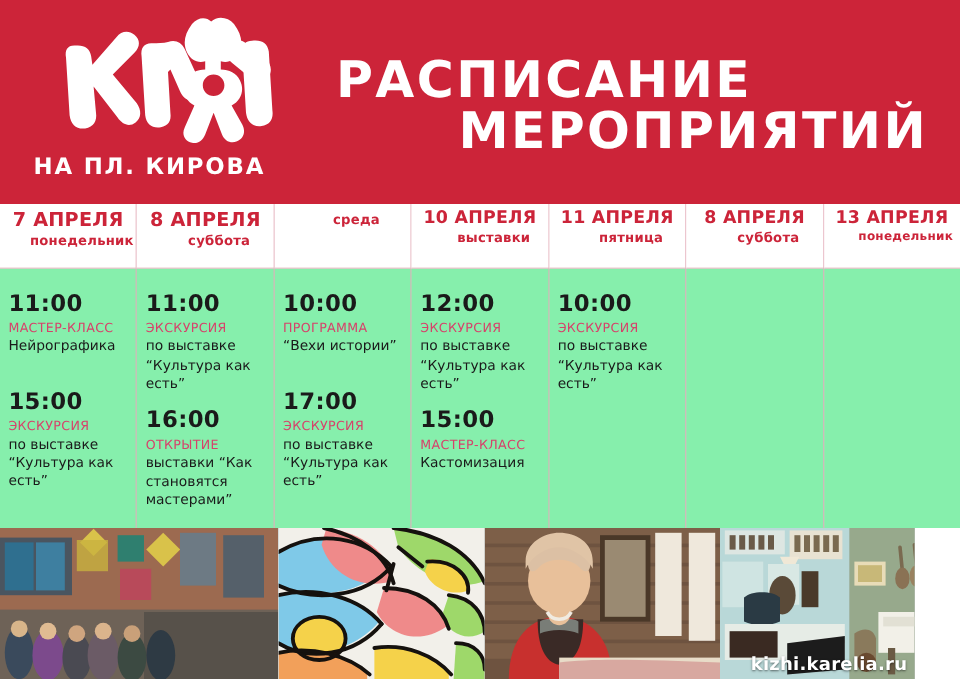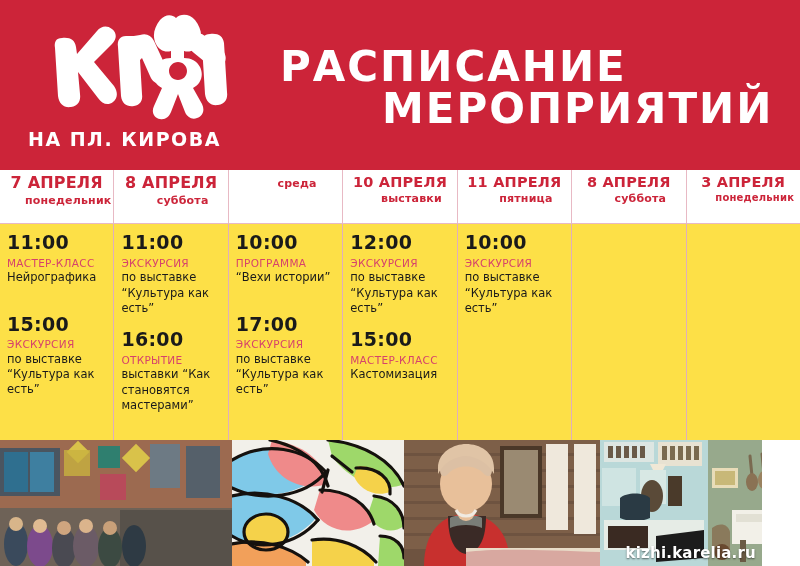--- a/index.html
+++ b/index.html
@@ -122,22 +122,22 @@
     left: 0; top: 224px;
     width: 800px;
     height: 216px;
     display: flex;
     background: #EFC3CE;
   }
   .sched-col {
     flex: 1 1 0;
     box-sizing: border-box;
     border-right: 1px solid #E0AEBC;
-    padding: 8px 7px 0 7px;
-    background: #fde047;
+    padding: 19px 7px 0 7px;
+    background: #86efac;
     overflow: hidden;
   }
   .sched-col:last-child { border-right: none; }
 
   .event { margin-bottom: 6px; }
   .event-time {
     color: #1a1a1a;
     font-size: 19px;
     font-weight: bold;
     line-height: 1.15;
@@ -253,21 +253,21 @@
     </div>
     <div class="day-cell">
       <span class="day-date small">11 АПРЕЛЯ</span>
       <span class="day-name">пятница</span>
     </div>
     <div class="day-cell">
       <span class="day-date small">8 АПРЕЛЯ</span>
       <span class="day-name">суббота</span>
     </div>
     <div class="day-cell">
-      <span class="day-date small">3 АПРЕЛЯ</span>
+      <span class="day-date small">13 АПРЕЛЯ</span>
       <span class="day-name small">понедельник</span>
     </div>
   </div>
 
   <div class="schedule">
 
     <div class="sched-col">
       <div class="event">
         <div class="event-time">11:00</div>
         <div class="event-kind">МАСТЕР-КЛАСС</div>

